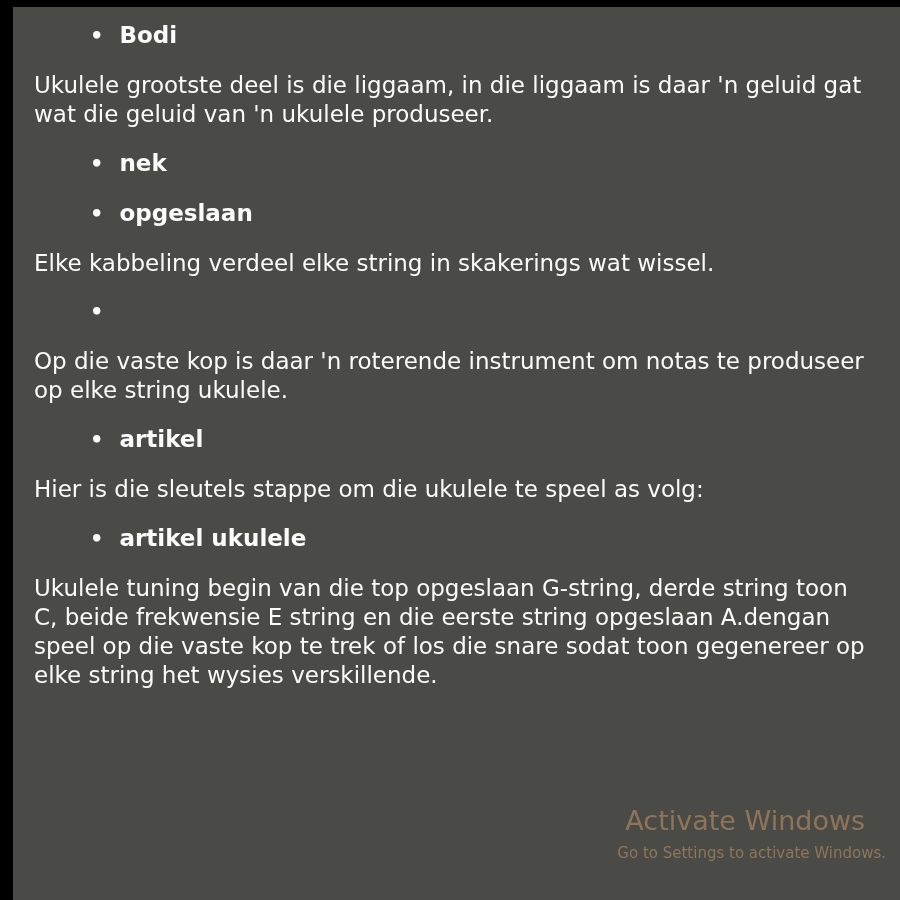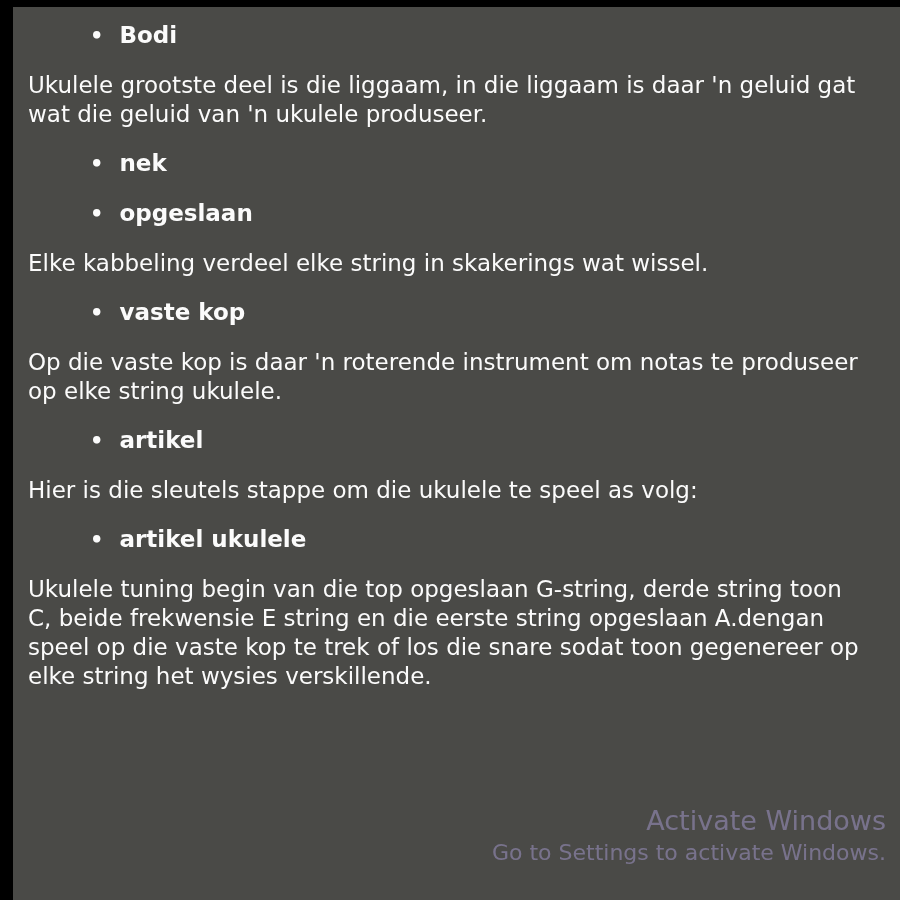--- a/index.html
+++ b/index.html
@@ -34,39 +34,39 @@
   }
   .heading-row:first-child {
     margin-top: 2px;
   }
   .bullet {
     font-weight: bold;
     margin-right: 16px;
     font-size: 21px;
   }
   p.para {
-    margin: 20px 0;
+    margin: 20px 6px;
   }
   .watermark {
     position: absolute;
     right: 14px;
     bottom: 32px;
-    text-align: right;
-    color: #c4b5fd;
+    text-align: left;
+    color: #fdba74;
     opacity: 0.38;
     pointer-events: none;
   }
   .watermark .wm-line1 {
     font-size: 27px;
     line-height: 34px;
     font-weight: 400;
     margin-left: 8px;
   }
   .watermark .wm-line2 {
-    font-size: 22px;
+    font-size: 15px;
     line-height: 30px;
   }
 </style>
 </head>
 <body>
 
 <div class="page">
 
   <div class="section">
     <div class="heading-row">
@@ -87,21 +87,20 @@
     <div class="heading-row">
       <span class="bullet">•</span>
       <span class="heading">opgeslaan</span>
     </div>
     <p class="para">Elke kabbeling verdeel elke string in skakerings wat wissel.</p>
   </div>
 
   <div class="section">
     <div class="heading-row">
       <span class="bullet">•</span>
-      <span class="heading">vaste kop</span>
     </div>
     <p class="para">Op die vaste kop is daar 'n roterende instrument om notas te produseer op elke string ukulele.</p>
   </div>
 
   <div class="section">
     <div class="heading-row">
       <span class="bullet">•</span>
       <span class="heading">artikel</span>
     </div>
   </div>

